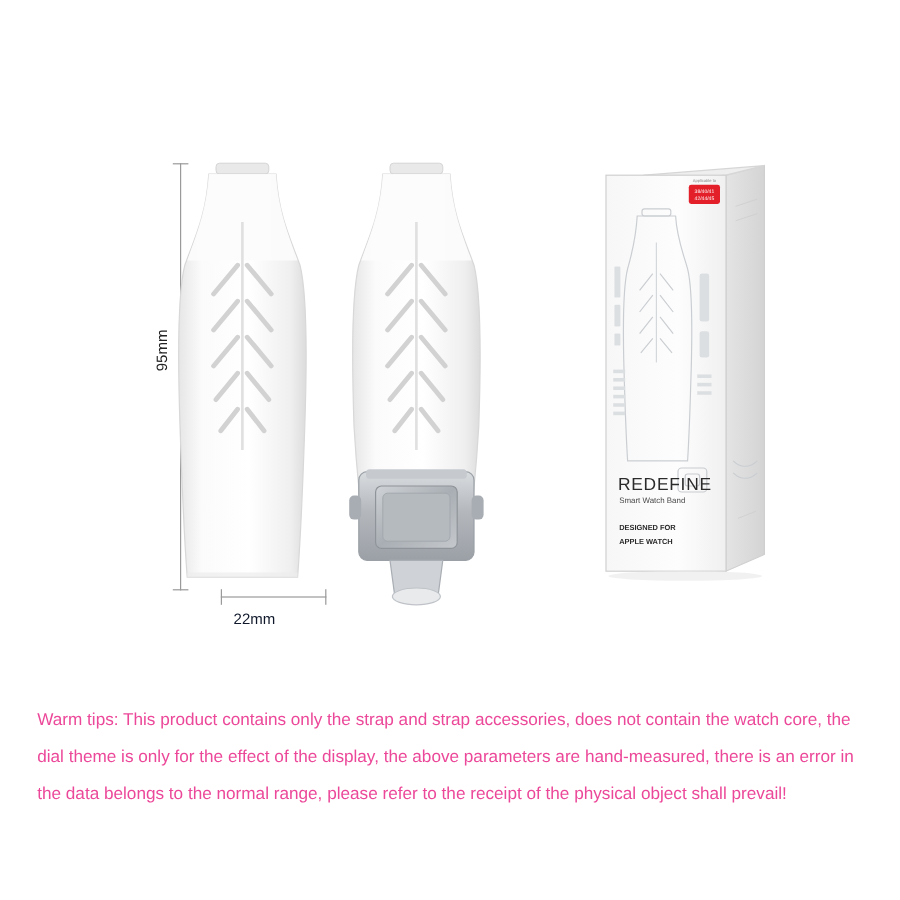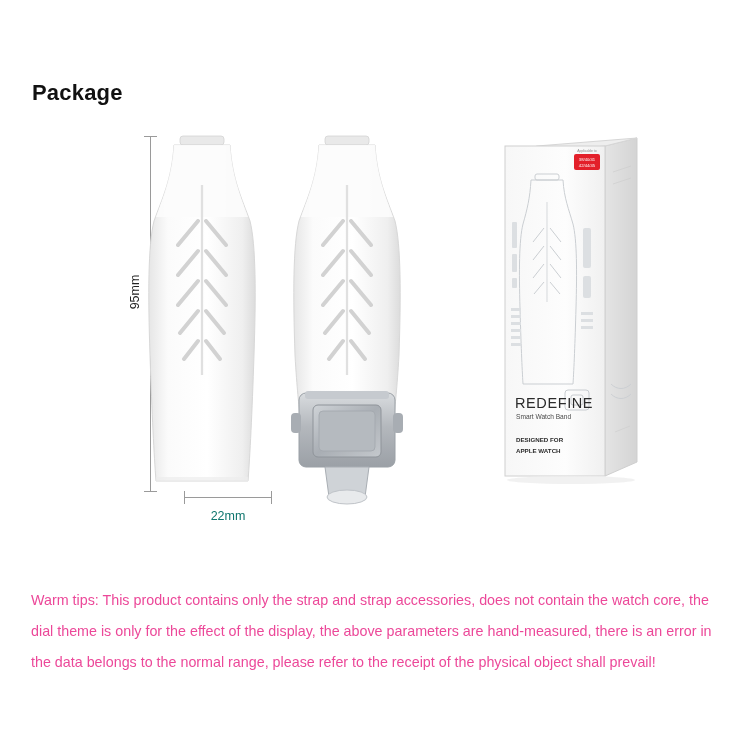--- a/index.html
+++ b/index.html
@@ -86,26 +86,26 @@
     top: -6px;
     width: 1px;
     height: 13px;
     background: #9a9a9a;
   }
   .dim-h::before { left: 0; }
   .dim-h::after { right: 0; }
 
   .dim-h-label {
     position: absolute;
-    left: 44px;
+    left: 28px;
     top: 384px;
     width: 88px;
     text-align: center;
     font-size: 12.5px;
-    color: #0f766e;
+    color: #0f172a;
   }
 
   .strap-svg, .box-svg {
     position: absolute;
     top: 0;
     left: 0;
   }
 
   
   .tips {
@@ -116,21 +116,20 @@
     font-size: 14.3px;
     line-height: 31px;
     color: #ec4899;
   }
 </style>
 </head>
 <body>
 
 <div class="page">
 
-  <div class="title">Package</div>
 
   <div class="product-area">
 
     <div class="dim-v"></div>
     <div class="dim-v-label">95mm</div>
 
     <div class="dim-h"></div>
     <div class="dim-h-label">22mm</div>
 
     <svg class="strap-svg" width="420" height="400" viewBox="0 0 420 400">

